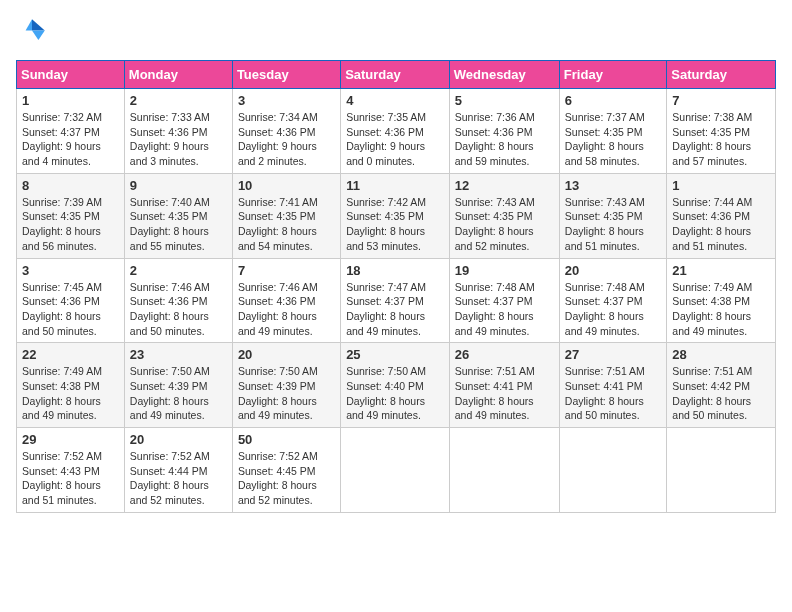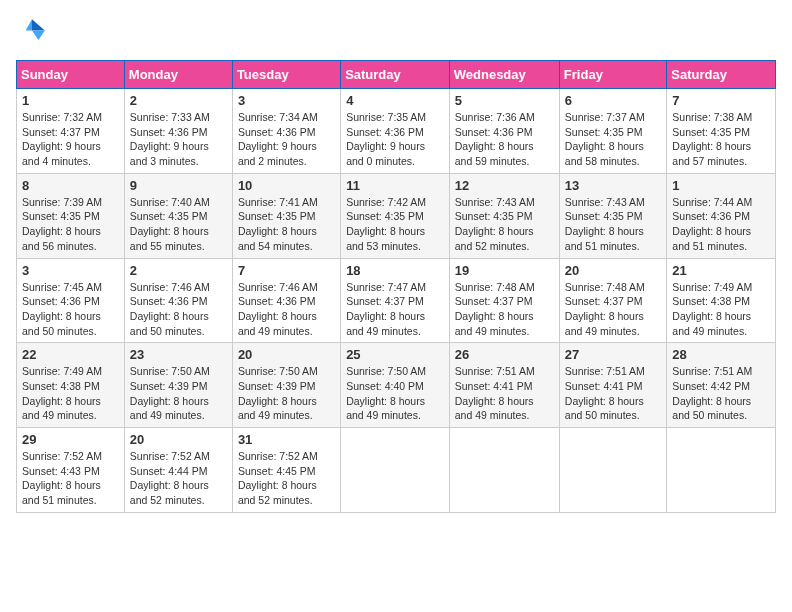--- a/index.html
+++ b/index.html
@@ -362,21 +362,21 @@
         </td>
         <td>
           <span class="day-num">20</span>
           <div class="day-info">
             Sunrise: 7:52 AM<br>
             Sunset: 4:44 PM<br>
             Daylight: 8 hours and 52 minutes.
           </div>
         </td>
         <td>
-          <span class="day-num">31</span>
+          <span class="day-num">50</span>
           <div class="day-info">
             Sunrise: 7:52 AM<br>
             Sunset: 4:45 PM<br>
             Daylight: 8 hours and 52 minutes.
           </div>
         </td>
         <td class="empty-cell"></td>
         <td class="empty-cell"></td>
         <td class="empty-cell"></td>
         <td class="empty-cell"></td>

